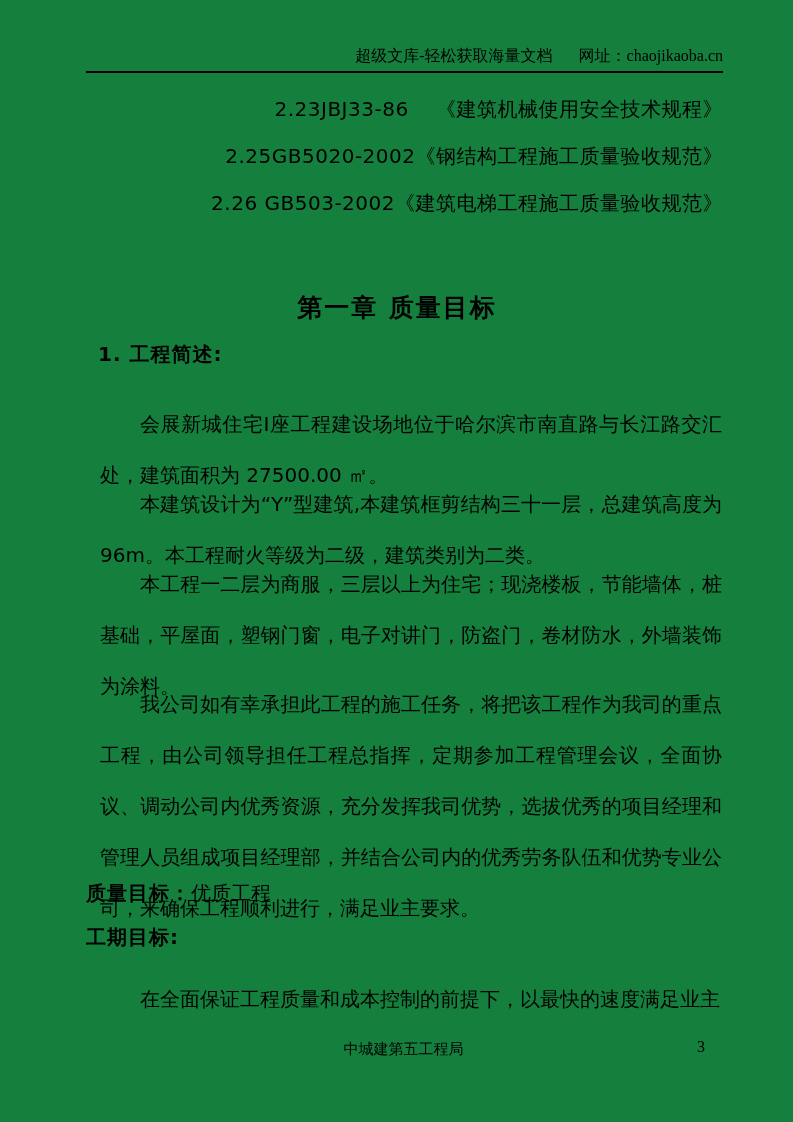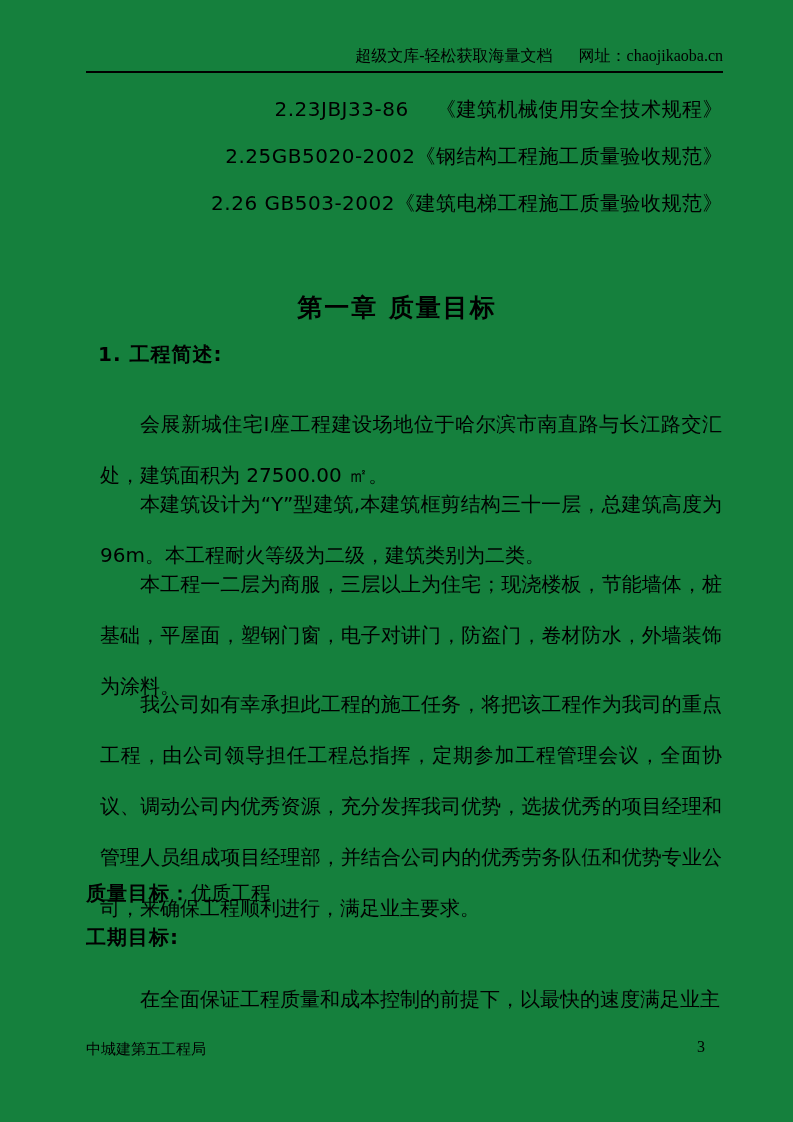--- a/index.html
+++ b/index.html
@@ -94,21 +94,21 @@
   .schedule { top: 917px; }
   .goal-label { font-weight: bold; letter-spacing: 1px; }
   .goal-value { }
 
   
   .footer {
     position: absolute;
     left: 86px;
     right: 72px;
     top: 1039px;
-    text-align: left;
+    text-align: center;
     font-family: "Liberation Serif", serif;
     font-size: 15px;
     line-height: 20px;
   }
   .page-number {
     position: absolute;
     right: 88px;
     top: 1037px;
     font-family: "Liberation Serif", serif;
     font-size: 16px;

